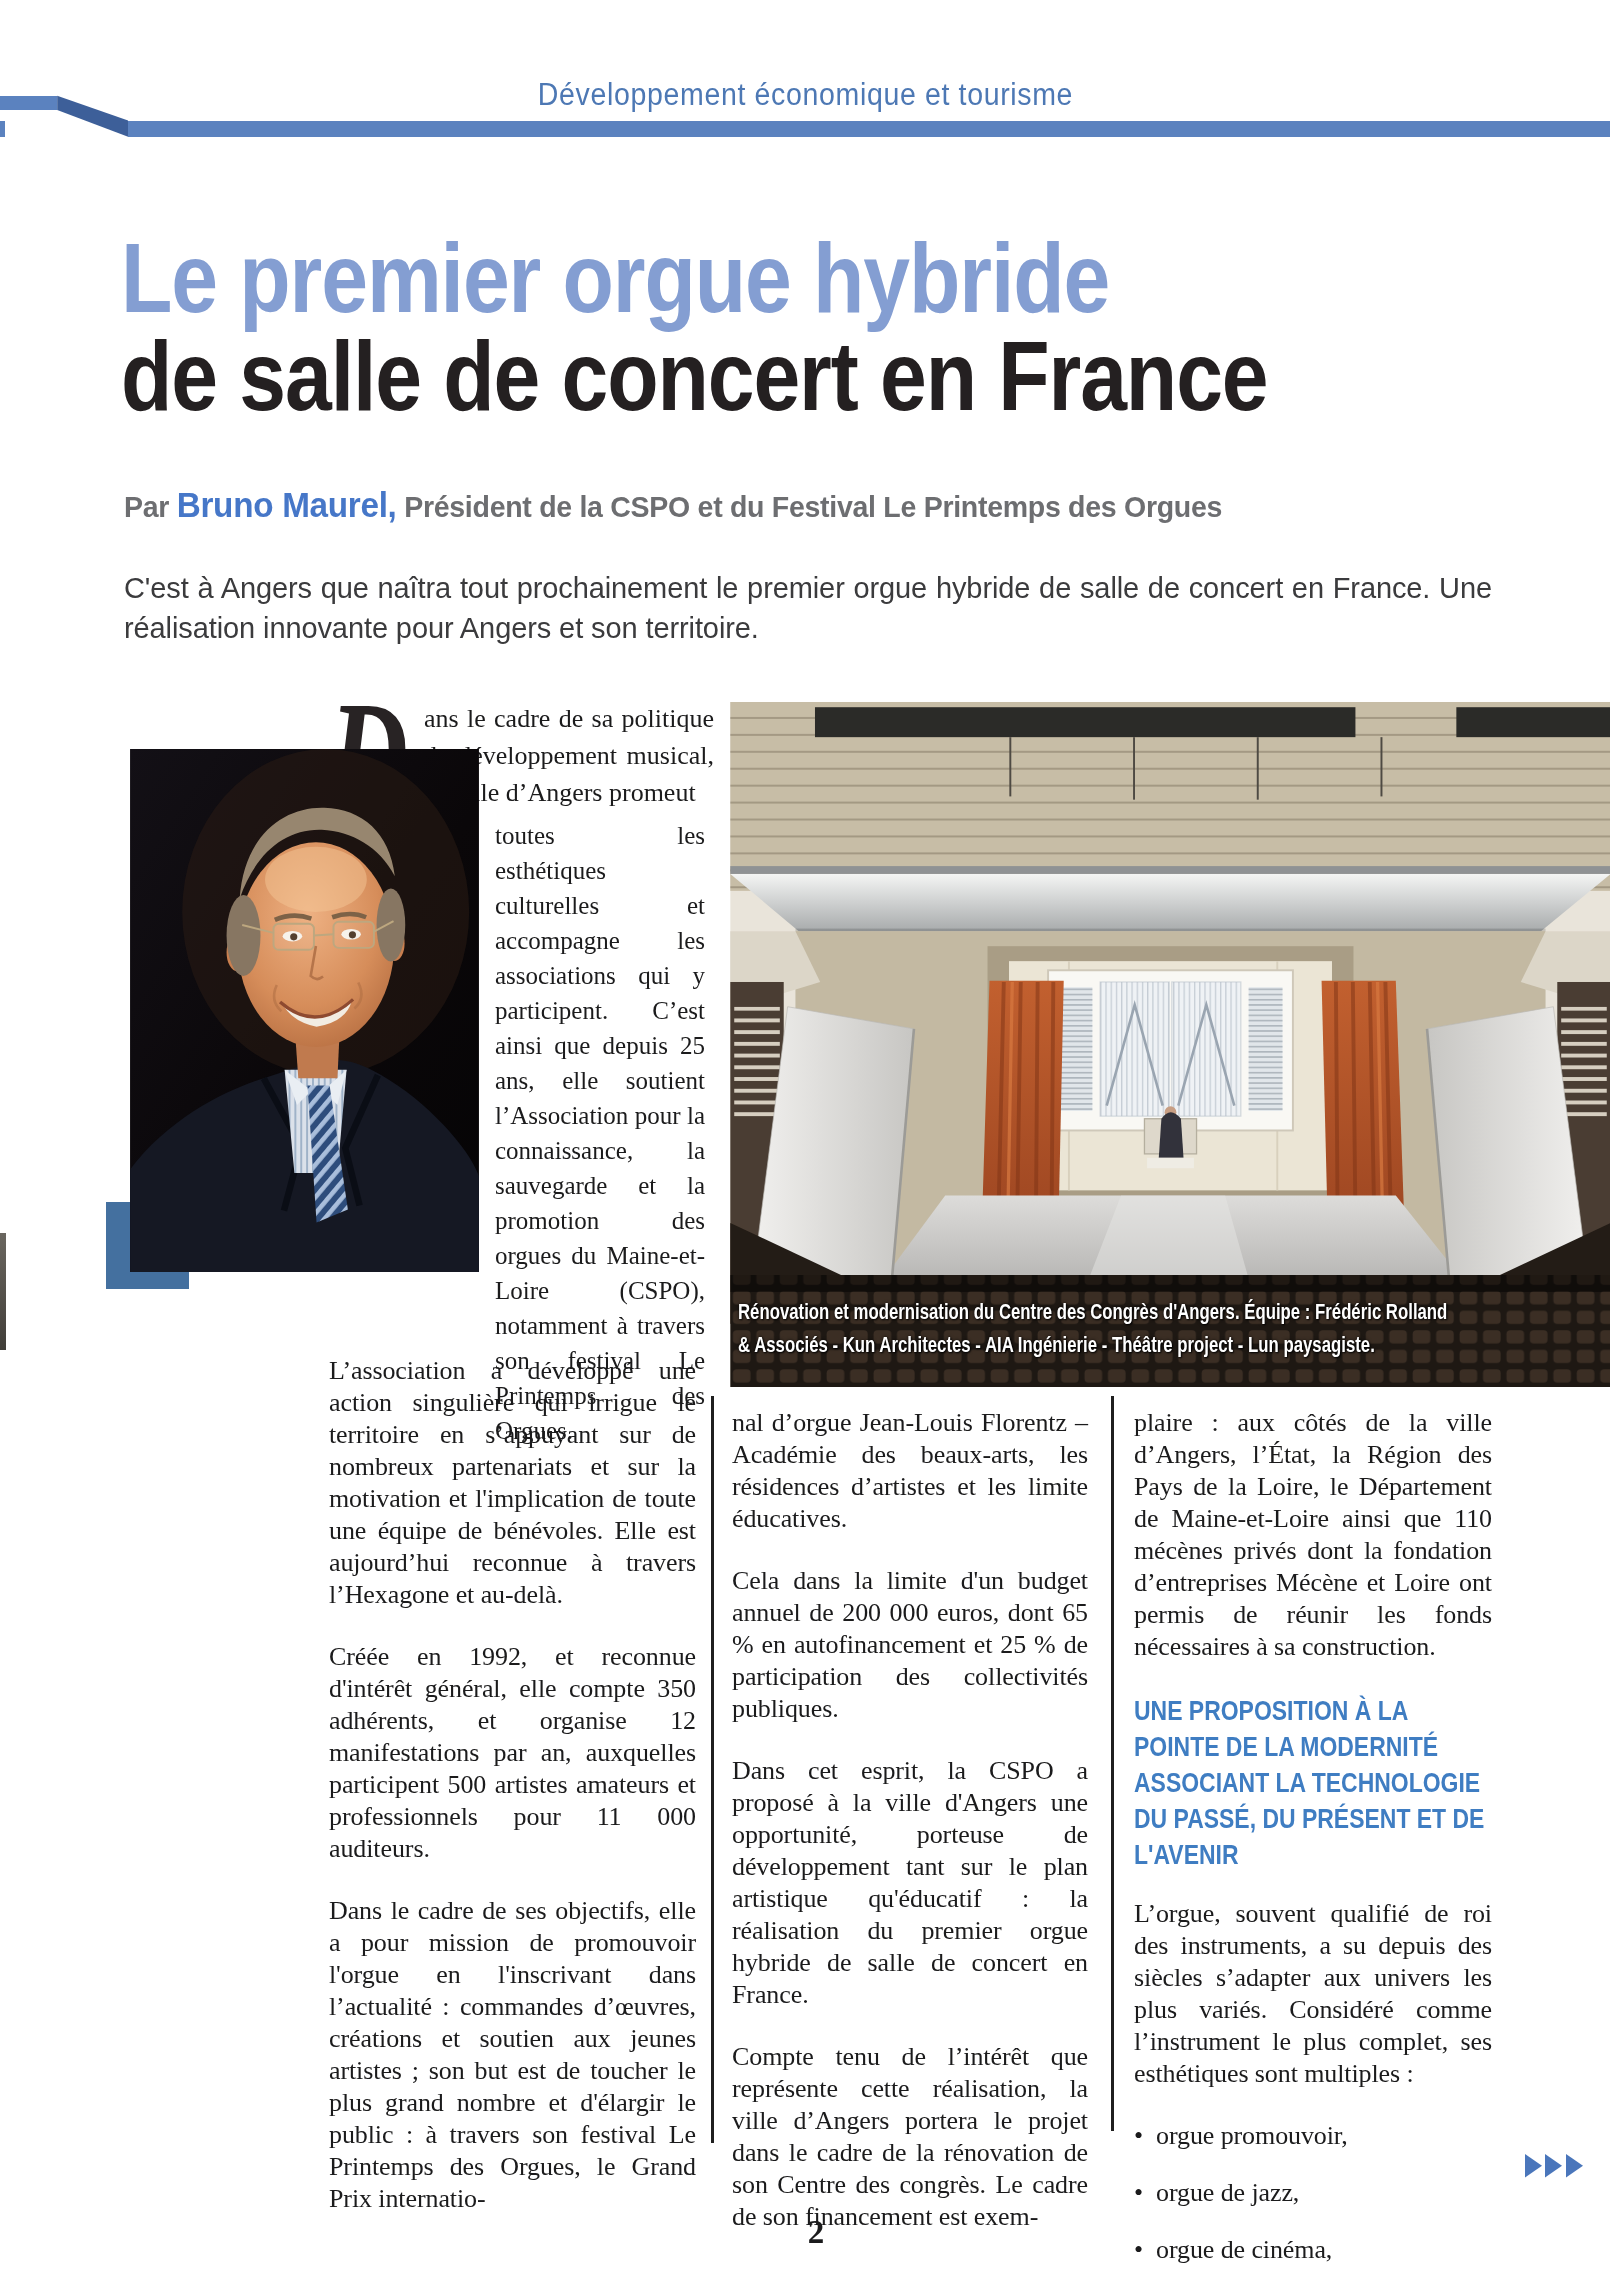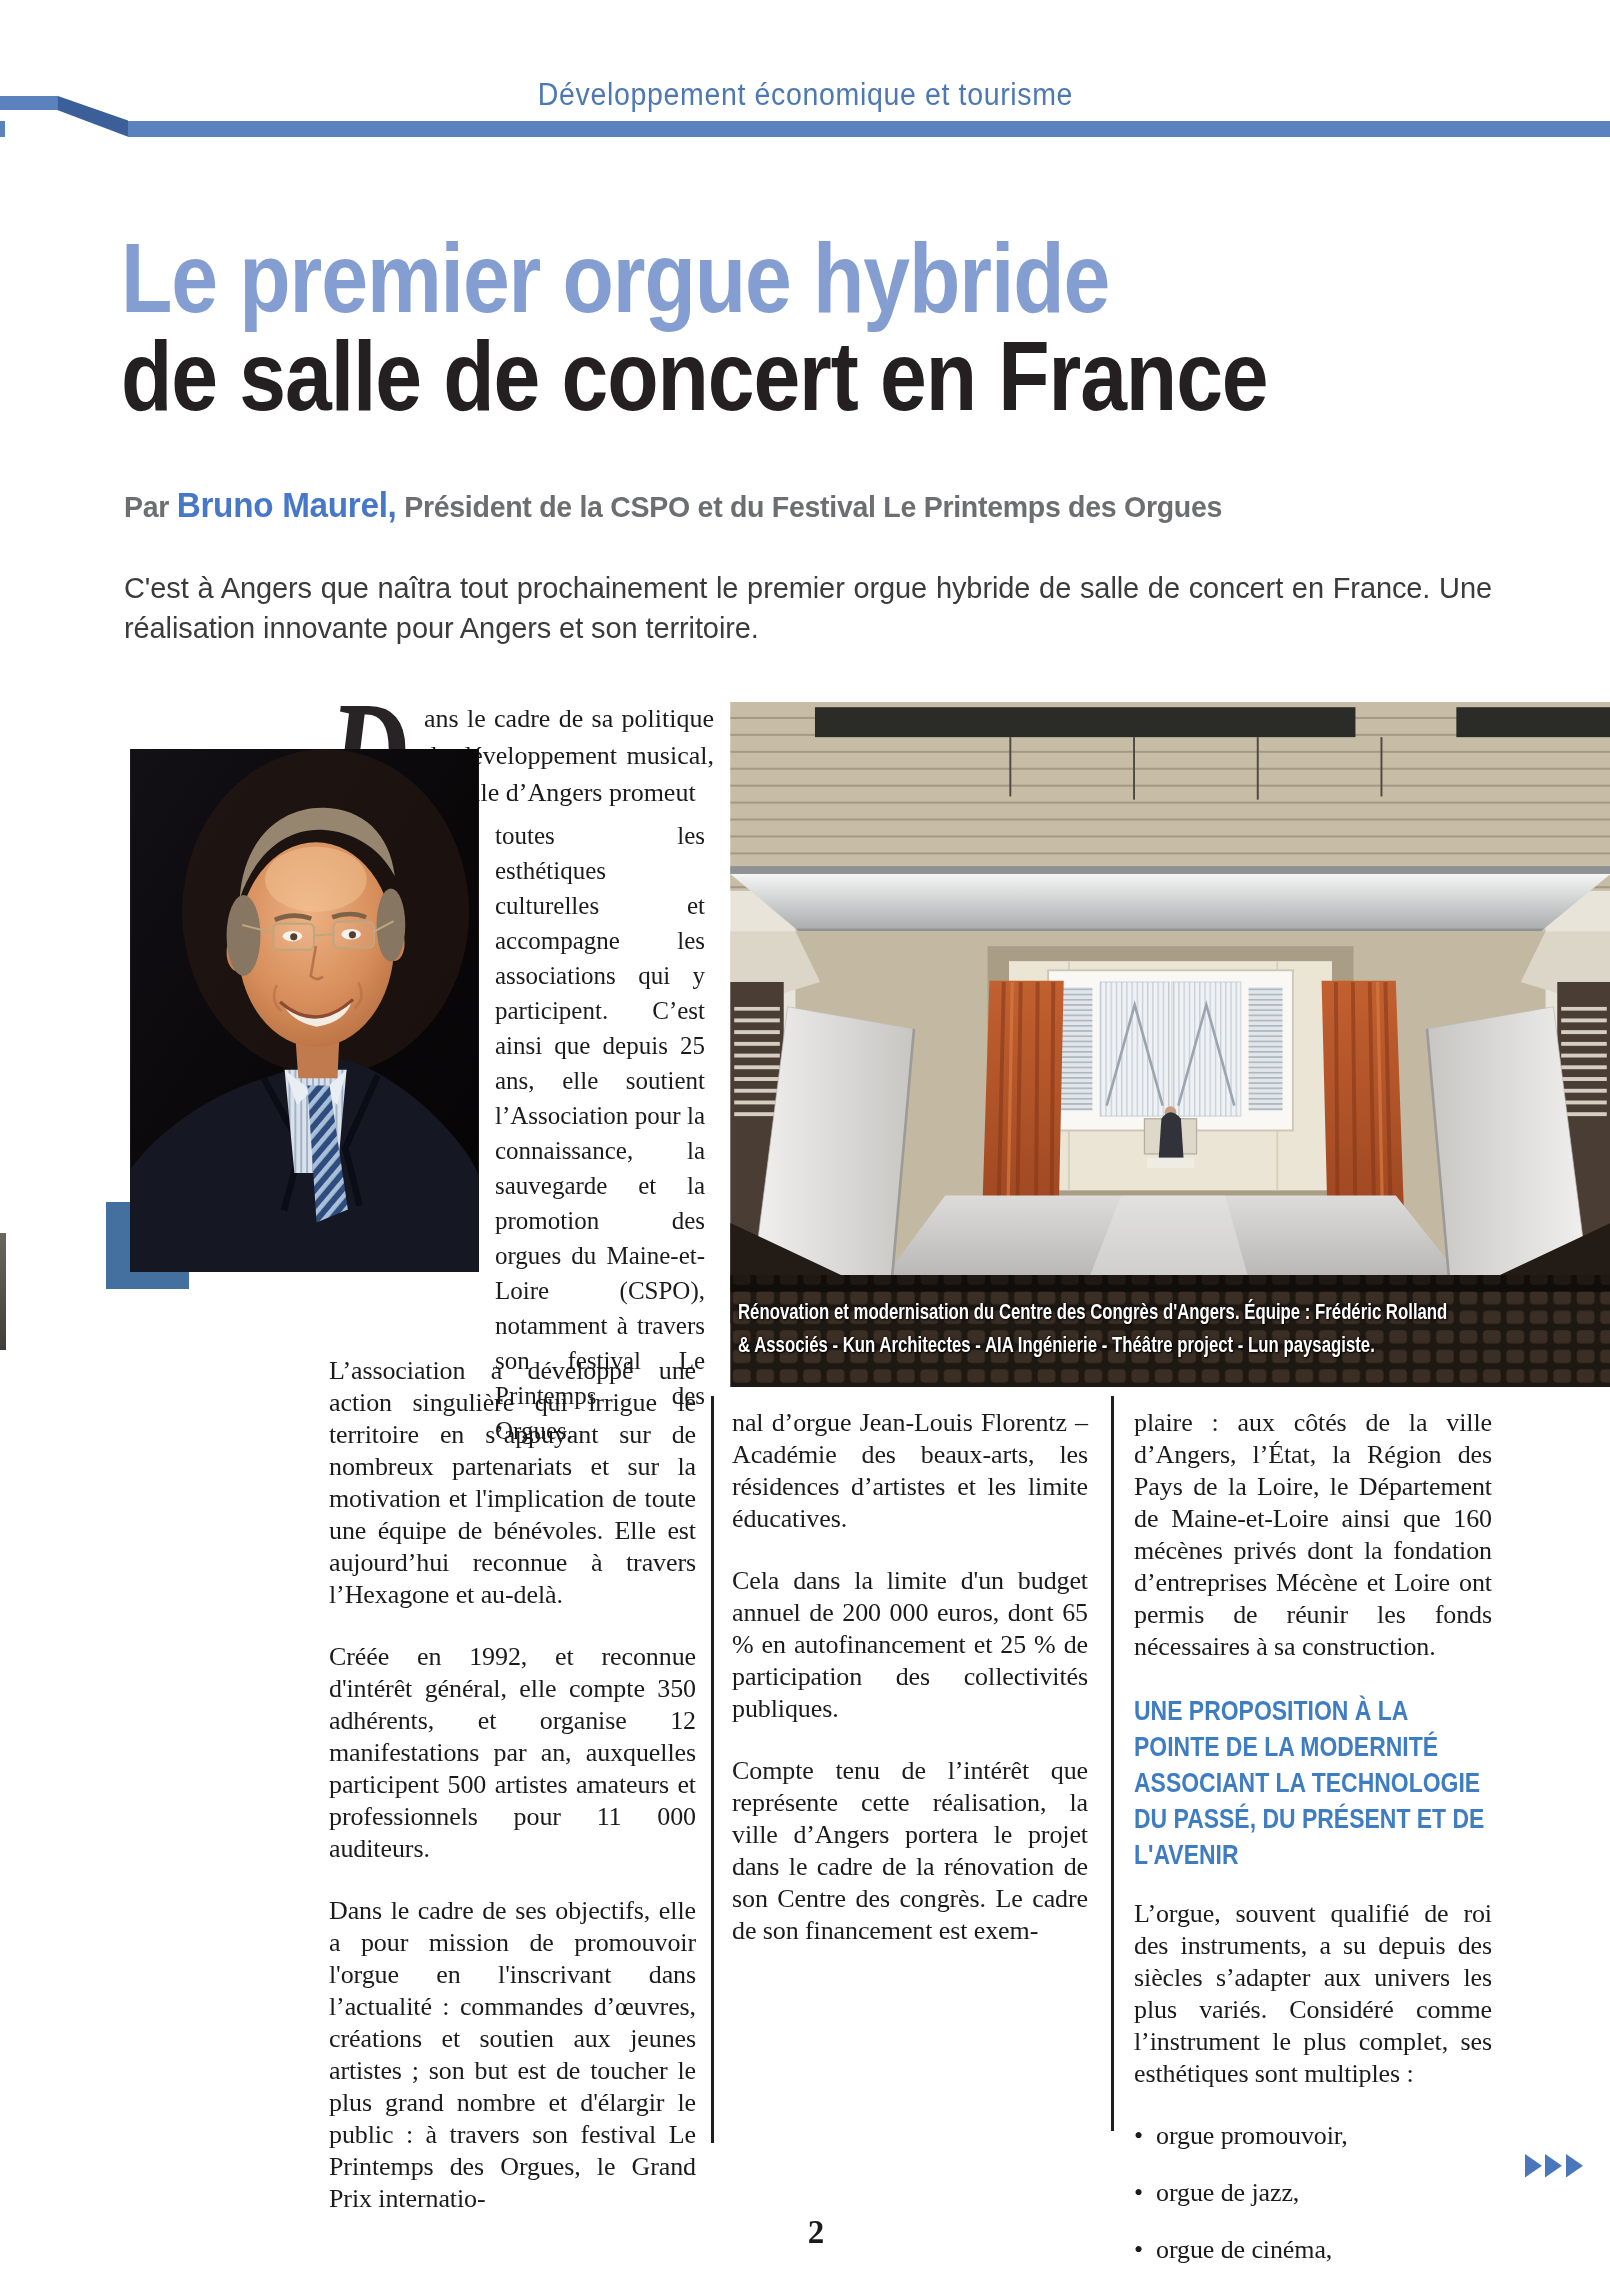--- a/index.html
+++ b/index.html
@@ -292,25 +292,26 @@
 
   <div class="col col1">
     <p>L’association a développé une action singulière qui irrigue le territoire en s’appuyant sur de nombreux partenariats et sur la motivation et l'implication de toute une équipe de bénévoles. Elle est aujourd’hui reconnue à travers l’Hexagone et au-delà.</p>
     <p>Créée en 1992, et reconnue d'intérêt général, elle compte 350 adhérents, et organise 12 manifestations par an, auxquelles participent 500 artistes amateurs et professionnels pour 11 000 auditeurs.</p>
     <p>Dans le cadre de ses objectifs, elle a pour mission de promouvoir l'orgue en l'inscrivant dans l’actualité : commandes d’œuvres, créations et soutien aux jeunes artistes ; son but est de toucher le plus grand nombre et d'élargir le public : à travers son festival Le Printemps des Orgues, le Grand Prix internatio-</p>
   </div>
 
   <div class="col col2">
     <p>nal d’orgue Jean-Louis Florentz – Académie des beaux-arts, les résidences d’artistes et les limite éducatives.</p>
     <p>Cela dans la limite d'un budget annuel de 200 000 euros, dont 65 % en autofinancement et 25 % de participation des collectivités publiques.</p>
+    <p>Dans cet esprit, la CSPO a proposé à la ville d'Angers une opportunité, porteuse de développement tant sur le plan artistique qu'éducatif : la réalisation du premier orgue hybride de salle de concert en France.</p>
     <p>Compte tenu de l’intérêt que représente cette réalisation, la ville d’Angers portera le projet dans le cadre de la rénovation de son Centre des congrès. Le cadre de son financement est exem-</p>
   </div>
 
   <div class="col col3">
-    <p>plaire : aux côtés de la ville d’Angers, l’État, la Région des Pays de la Loire, le Département de Maine-et-Loire ainsi que 160 mécènes privés dont la fondation d’entreprises Mécène et Loire ont permis de réunir les fonds nécessaires à sa construction.</p>
+    <p>plaire : aux côtés de la ville d’Angers, l’État, la Région des Pays de la Loire, le Département de Maine-et-Loire ainsi que 110 mécènes privés dont la fondation d’entreprises Mécène et Loire ont permis de réunir les fonds nécessaires à sa construction.</p>
     <div class="bheading">UNE PROPOSITION À LA POINTE DE LA MODERNITÉ ASSOCIANT LA TECHNOLOGIE DU PASSÉ, DU PRÉSENT ET DE L'AVENIR</div>
     <p>L’orgue, souvent qualifié de roi des instruments, a su depuis des siècles s’adapter aux univers les plus variés. Considéré comme l’instrument le plus complet, ses esthétiques sont multiples :</p>
     <div class="bullet-row">
       <span class="dot">•</span>
       <span>orgue promouvoir,</span>
     </div>
     <div class="bullet-row">
       <span class="dot">•</span>
       <span>orgue de jazz,</span>
     </div>

